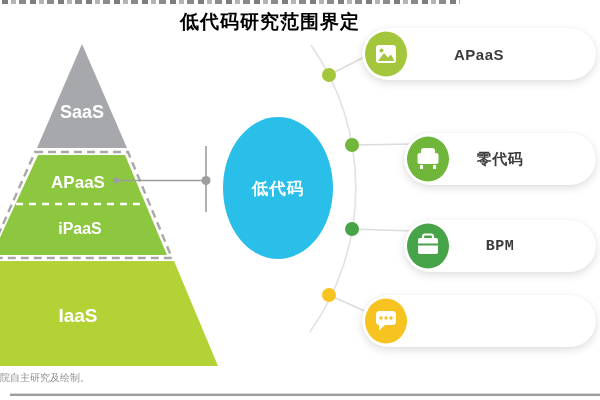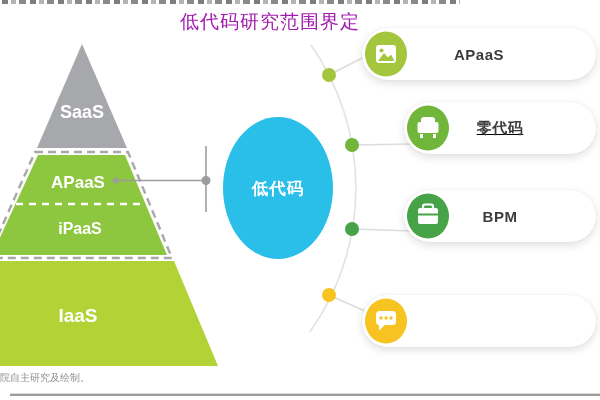--- a/index.html
+++ b/index.html
@@ -11,21 +11,21 @@
   
   .top-fragment{
     position:absolute;left:2px;top:0;width:458px;height:4px;
     background-image:repeating-linear-gradient(90deg,
       rgba(70,70,70,.70) 0 6px, rgba(0,0,0,0) 6px 9px,
       rgba(90,90,90,.45) 9px 14px, rgba(0,0,0,0) 14px 17px,
       rgba(60,60,60,.60) 17px 24px, rgba(0,0,0,0) 24px 28px);
   }
   .page-title{
     position:absolute;left:0;top:9px;width:540px;text-align:center;
-    font-size:19px;font-weight:normal;color:#a21caf;letter-spacing:1px;
+    font-size:19px;font-weight:bold;color:#000000;letter-spacing:1px;
   }
   .diagram-svg{position:absolute;left:0;top:0;}
   .pyr-label{fill:#ffffff;font-weight:bold;font-family:"Liberation Sans","DejaVu Sans",sans-serif;}
   .center-label{fill:#ffffff;font-weight:bold;font-size:16.5px;letter-spacing:1px;
     font-family:"Liberation Sans","DejaVu Sans",sans-serif;}
   .pill{
     position:absolute;height:52px;background:#ffffff;border-radius:27px;
     box-shadow:0 3px 9px rgba(0,0,0,.13), 0 0 2px rgba(0,0,0,.05);
     display:flex;align-items:center;justify-content:center;
   }
@@ -91,34 +91,34 @@
 <div class="pill" style="left:362px;top:28px;width:234px;">
   <svg class="icon" width="42" height="46" viewBox="0 0 42 46">
     <ellipse cx="21" cy="23" rx="21" ry="22.5" fill="#a4c63c"></ellipse>
     <rect x="11" y="14" width="20" height="18" rx="3" fill="#ffffff"></rect>
     <circle cx="16.5" cy="19.5" r="2" fill="#a4c63c"></circle>
     <polygon points="13,30 19,22 23,26.5 26,23.5 29.5,30" fill="#a4c63c"></polygon>
   </svg>
   <span class="pill-label">APaaS</span>
 </div>
 
-<div class="pill" style="left:404px;top:102px;width:192px;text-decoration:underline;">
+<div class="pill" style="left:404px;top:133px;width:192px;">
   <svg class="icon" width="42" height="46" viewBox="0 0 42 46">
     <ellipse cx="21" cy="23" rx="21" ry="22.5" fill="#6fb63a"></ellipse>
     <rect x="14" y="12" width="14" height="12" rx="3" fill="#ffffff"></rect>
     <rect x="10.5" y="17" width="4.5" height="11" rx="2" fill="#ffffff"></rect>
     <rect x="27" y="17" width="4.5" height="11" rx="2" fill="#ffffff"></rect>
     <rect x="14" y="22" width="14" height="6" fill="#ffffff"></rect>
     <rect x="13" y="29" width="3" height="4" fill="#ffffff"></rect>
     <rect x="26" y="29" width="3" height="4" fill="#ffffff"></rect>
   </svg>
   <span class="pill-label">零代码</span>
 </div>
 
-<div class="pill" style="left:404px;top:190px;width:192px;">
+<div class="pill" style="left:404px;top:220px;width:192px;font-family:Liberation Mono, monospace;">
   <svg class="icon" width="42" height="46" viewBox="0 0 42 46">
     <ellipse cx="21" cy="23" rx="21" ry="22.5" fill="#47a347"></ellipse>
     <rect x="16" y="11.5" width="10" height="6" rx="2" fill="none" stroke="#ffffff" stroke-width="2.2"></rect>
     <rect x="11" y="15" width="20" height="16" rx="2" fill="#ffffff"></rect>
     <rect x="11" y="20.5" width="20" height="2" fill="#47a347"></rect>
   </svg>
   <span class="pill-label">BPM</span>
 </div>
 
 <div class="pill" style="left:362px;top:295px;width:234px;">

